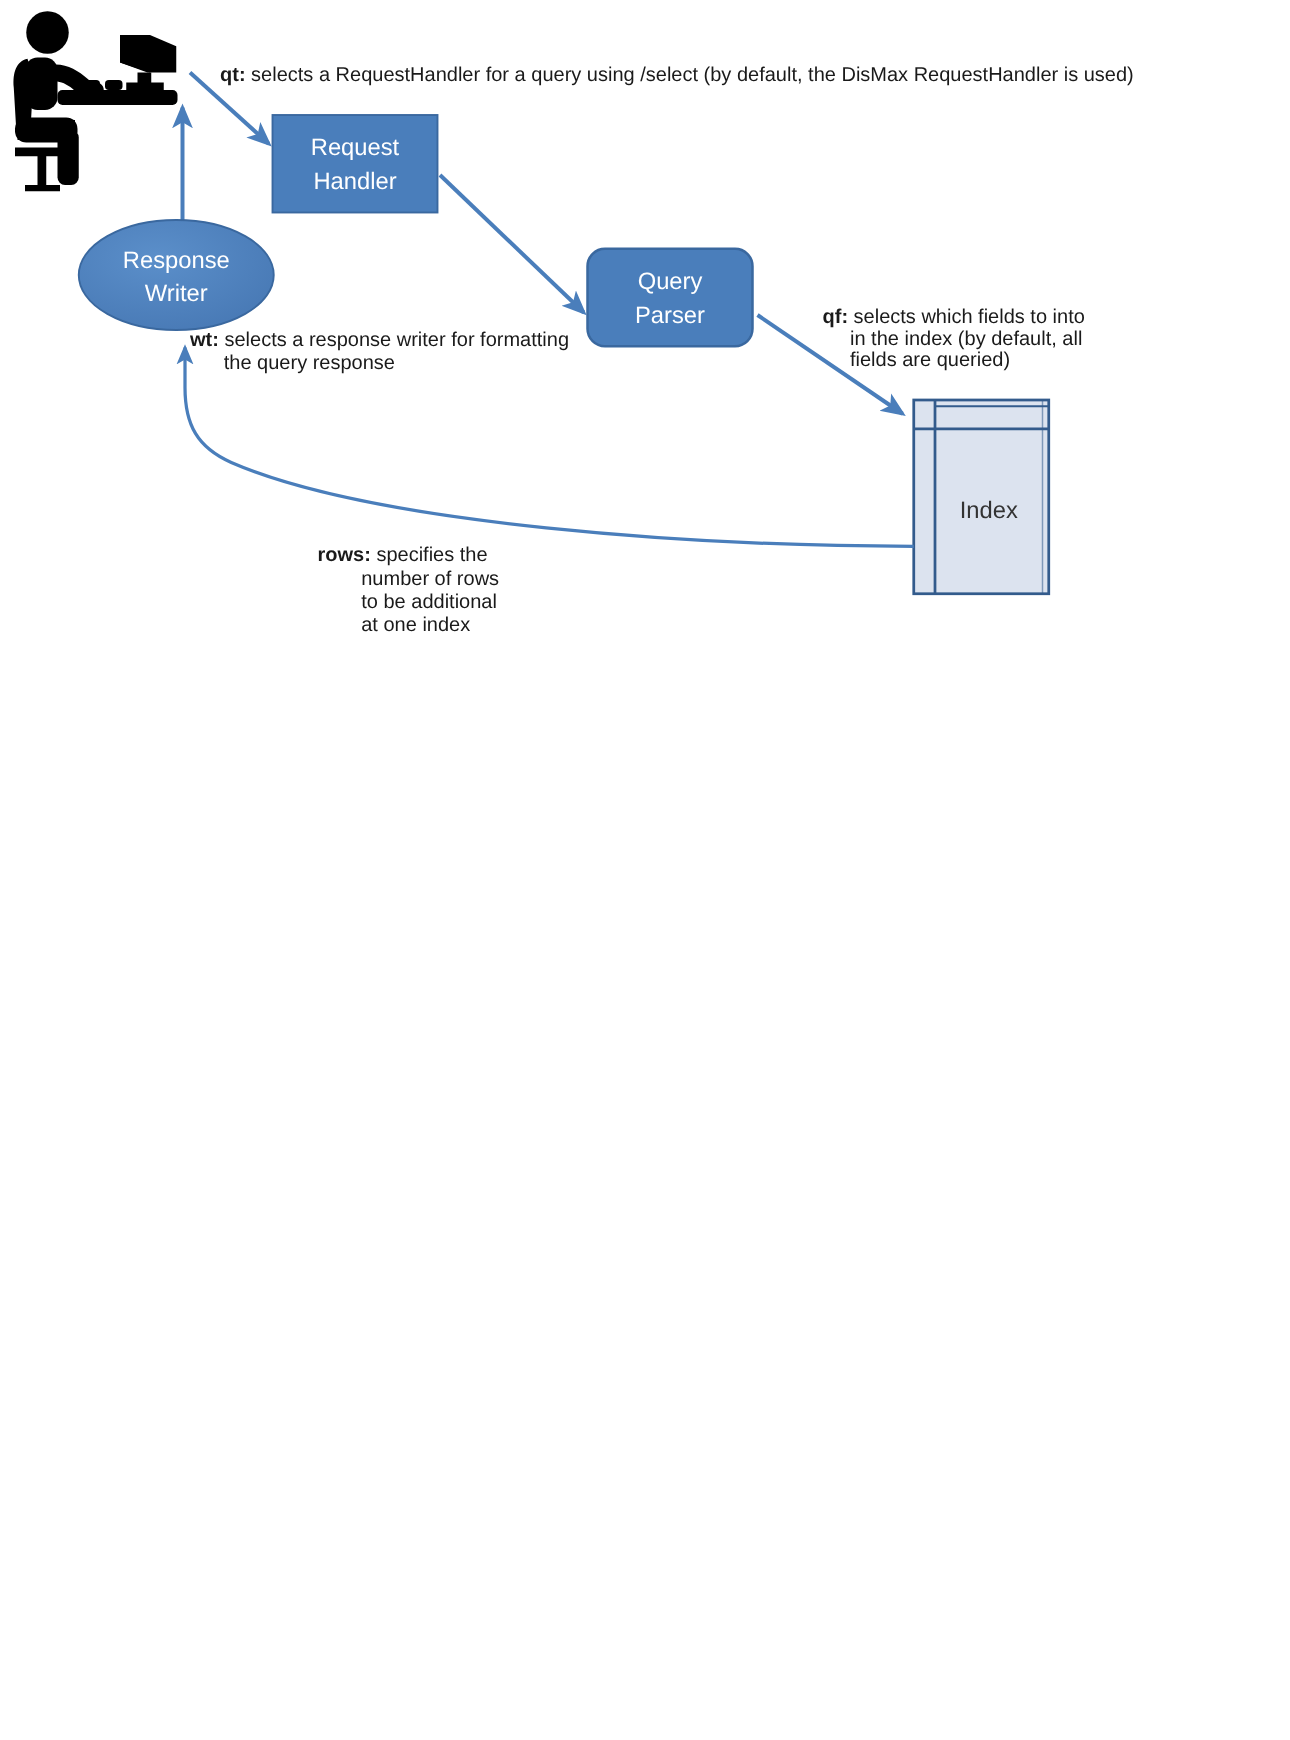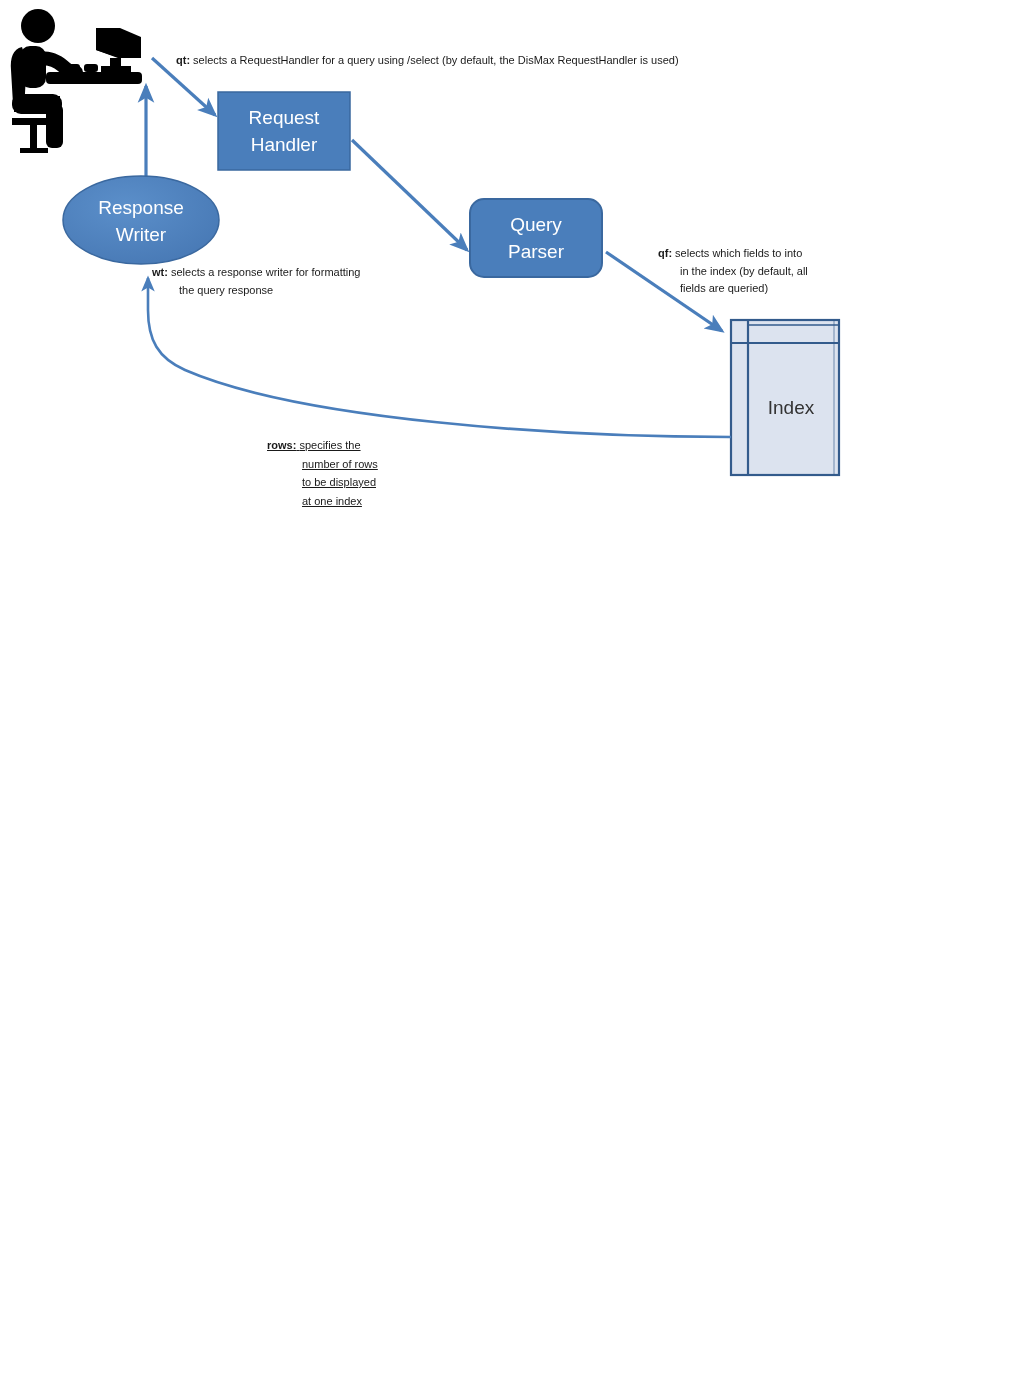--- a/index.html
+++ b/index.html
@@ -39,21 +39,21 @@
   .index-label {
     font-family: "Liberation Sans", sans-serif;
     fill: #333333;
     font-size: 19px;
     text-anchor: middle;
   }
   
   .annotation {
     position: absolute;
     font-family: "Liberation Sans", sans-serif;
-    font-size: 11px;
+    font-size: 16px;
     color: #1a1a1a;
     line-height: 17.5px;
     white-space: nowrap;
   }
   .annotation .param {
     font-weight: bold;
   }
   .ann-line {
     display: block;
   }
@@ -174,24 +174,24 @@
 
   <div class="annotation" style="left:152px; top:264px;">
     <span class="ann-line">
       <span class="param">wt:</span>
       <span>selects a response writer for formatting</span>
     </span>
     <span class="ann-line ann-indent-2">the query response</span>
   </div>
 
 
-  <div class="annotation" style="left:267px; top:436px; line-height:18.5px;text-decoration:underline;">
+  <div class="annotation" style="left:254px; top:436px; line-height:18.5px;">
     <span class="ann-line">
       <span class="param">rows:</span>
       <span>specifies the</span>
     </span>
     <span class="ann-line ann-indent-3">number of rows</span>
-    <span class="ann-line ann-indent-3">to be displayed</span>
+    <span class="ann-line ann-indent-3">to be additional</span>
     <span class="ann-line ann-indent-3">at one index</span>
   </div>
 
 
 </div>
 
 </body></html>

